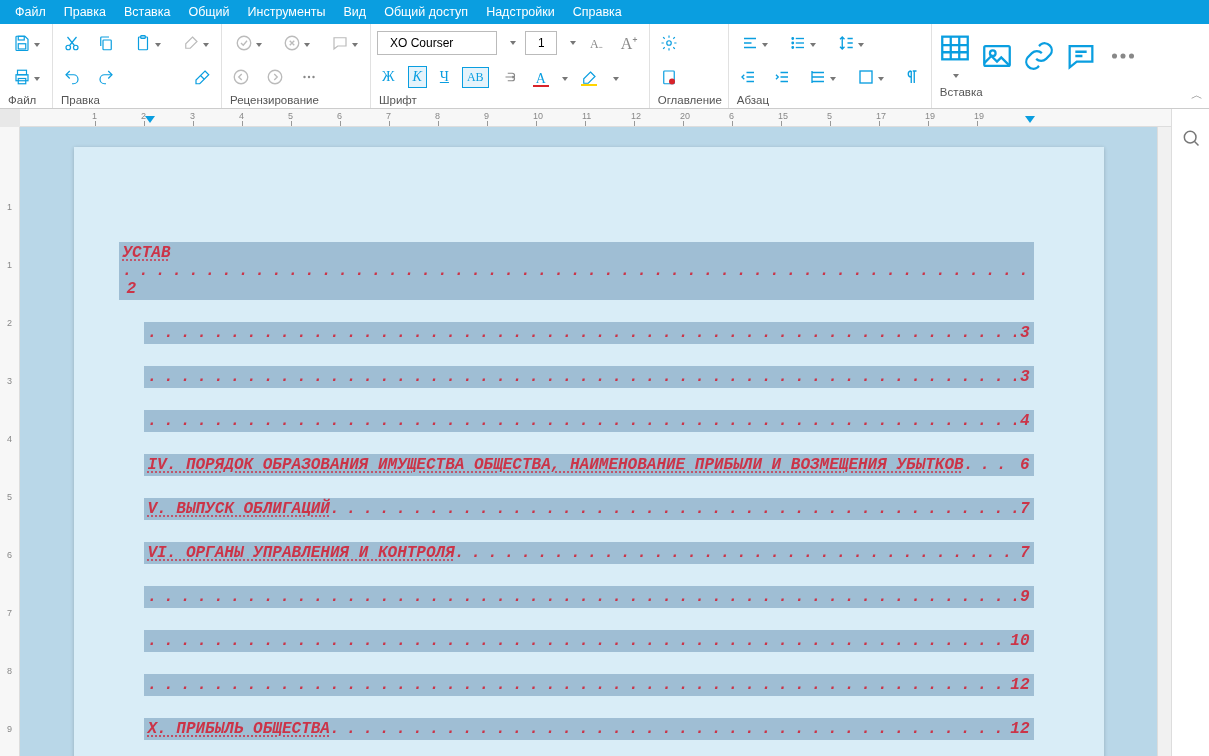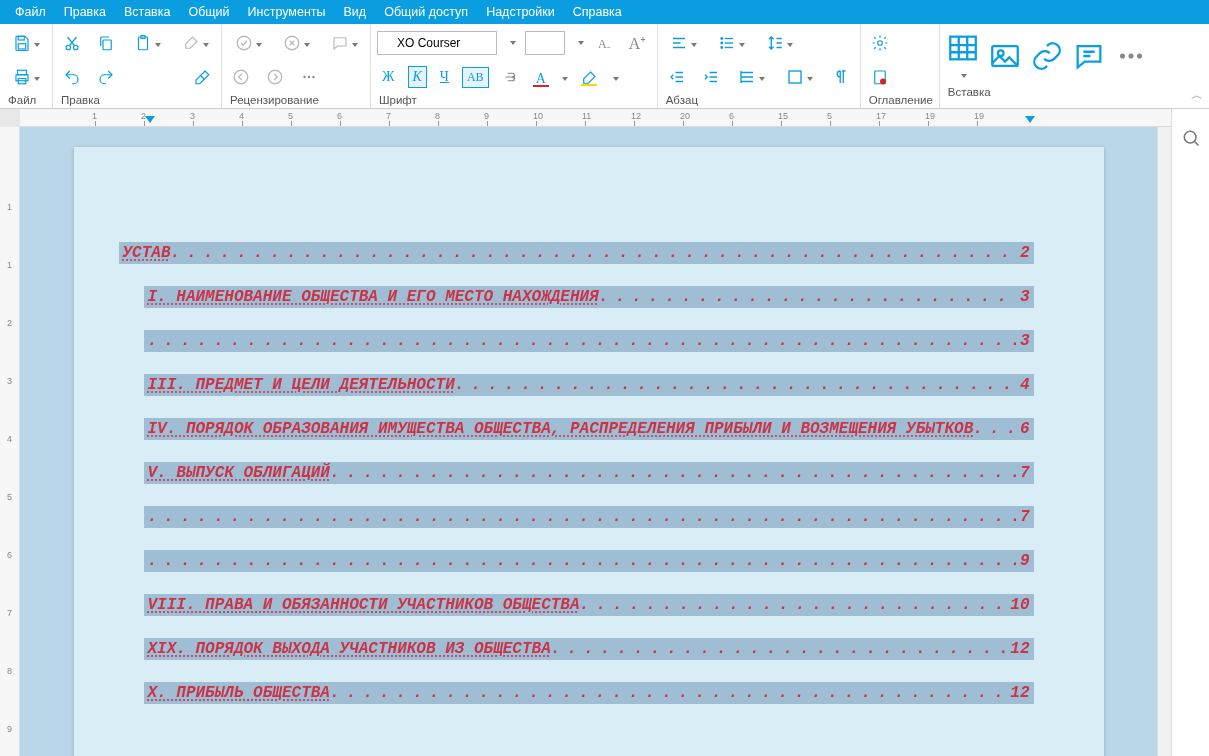--- a/index.html
+++ b/index.html
@@ -7,21 +7,21 @@
 .menubar { background: #0a9ee0; height: 24px; display: flex; align-items: center; padding: 0 6px; color: #fff; font-size: 12.5px; }
 .menubar .mi { padding: 0 9px; cursor: pointer; }
 .ribbon { background: #fff; border-bottom: 1px solid #ccc; display: flex; position: relative; }
 .rg { border-right: 1px solid #e1e1e1; padding: 4px 6px 2px 6px; display: flex; flex-direction: column; }
 .rg .label { text-align: left; color: #555; font-size: 11.5px; margin-top: 2px; padding-left: 2px; }
 .rg .rows { display: flex; flex-direction: column; gap: 4px; }
 .rg .row { display: flex; align-items: center; gap: 8px; height: 30px; }
 .btn { display: inline-flex; align-items: center; justify-content: center; width: 26px; height: 26px; cursor: pointer; color: #0a9ee0; }
 .btn.dd { width: 40px; }
 .btn svg { width: 18px; height: 18px; }
-.sel { height: 24px; font-size: 12px; border: 1px solid #bbb; padding: 0 19px; background: #fff; }
+.sel { height: 24px; font-size: 12px; border: 1px solid #bbb; padding: 0 12px; background: #fff; }
 .fontname { width: 120px; }
 .fontsize { width: 32px; text-align: center; }
 .tiny-dd { width: 12px; height: 24px; display: inline-flex; align-items: center; justify-content: center; }
 .chev::after { content: ""; display: inline-block; border-left: 3px solid transparent; border-right: 3px solid transparent; border-top: 4px solid #777; margin-left: 3px; }
 .tbtn { border: 1px solid transparent; padding: 2px 4px; font-size: 14px; font-family: Georgia, serif; cursor: pointer; color: #0a9ee0; }
 .tbtn.active { border: 1px solid #0a9ee0; background: #e5f3fb; }
 .undercolor { height: 2px; width: 16px; margin-top: -3px; }
 .stack { display: inline-flex; flex-direction: column; align-items: center; }
 .bigbtn { width: 34px; height: 56px; display: flex; flex-direction: column; align-items: center; justify-content: center; gap: 2px; color: #0a9ee0; }
 .collapse { position: absolute; right: 6px; bottom: 4px; color: #777; cursor: pointer; }
@@ -37,21 +37,21 @@
 .vruler { width: 20px; background: #f7f7f7; border-right: 1px solid #ddd; position: relative; font-size: 9px; color: #888; }
 .vruler .vt { position: absolute; left: 0; width: 100%; text-align: center; }
 .canvas { flex: 1; background: #b9d7e8; overflow: auto; position: relative; }
 .page { background: #fff; width: 1030px; margin: 20px auto 0 auto; min-height: 900px; box-shadow: 0 1px 4px rgba(0,0,0,0.2); padding: 95px 70px 40px 70px; }
 .sel-bg { background: #d9edf7; }
 .toc-line { background: #9fbed4; font-family: "Courier New", monospace; font-style: italic; font-weight: bold; color: #cb3448; font-size: 16px; padding: 2px 4px; margin-bottom: 22px; display: flex; white-space: nowrap; overflow: hidden; }
 .toc-line.wrap { flex-wrap: wrap; row-gap: 22px; }
 .toc-line .title { text-decoration: underline dotted; text-decoration-color: #cb3448; text-underline-offset: 3px; }
 .toc-line .dots { flex: 1; overflow: hidden; letter-spacing: 7px; }
 .toc-line .pg { padding-left: 4px; }
-.toc-first { margin-left: -25px; }
+.toc-first { margin-left: -25px; flex-direction: column; }
 .scrolltrack { width: 14px; background: #f1f1f1; border-left: 1px solid #ddd; }
 .sidebar { width: 38px; background: #fff; border-left: 1px solid #ddd; display: flex; flex-direction: column; align-items: center; padding-top: 16px; }
 .sidebar svg { width: 20px; height: 20px; color: #777; }
 </style>
 </head>
 <body>
 
 <div class="menubar">
     <span class="mi">Файл</span>
     <span class="mi">Правка</span>
@@ -231,20 +231,42 @@
           </span>
           <span class="chev"></span>
       </div>
     </div>
     <div class="label">Шрифт</div>
   </div>
 
   <div class="rg">
     <div class="rows">
       <div class="row">
+          <span class="btn">
+            <svg viewBox="0 0 24 24" fill="none" stroke="currentColor" stroke-width="1.6">
+              <circle cx="12" cy="12" r="3"></circle>
+              <path d="M12 2v3M12 19v3M4.2 4.2l2.1 2.1M17.7 17.7l2.1 2.1M2 12h3M19 12h3M4.2 19.8l2.1-2.1M17.7 6.3l2.1-2.1"></path>
+            </svg>
+          </span>
+        </div>
+      <div class="row">
+          <span class="btn">
+            <svg viewBox="0 0 24 24" fill="none" stroke="currentColor" stroke-width="1.6">
+              <rect x="5" y="4" width="14" height="17" rx="1"></rect>
+              <circle cx="16" cy="18" r="4" fill="#d8232a" stroke="none"></circle>
+            </svg>
+          </span>
+        </div>
+    </div>
+    <div class="label">Оглавление</div>
+  </div>
+
+  <div class="rg">
+    <div class="rows">
+      <div class="row">
         <span class="btn dd">
             <svg viewBox="0 0 24 24" stroke="currentColor" stroke-width="1.8">
               <path d="M4 6h16M4 12h10M4 18h16"></path>
             </svg>
             <span class="chev"></span>
           </span>
         <span class="btn dd">
             <svg viewBox="0 0 24 24" stroke="currentColor" stroke-width="1.8">
               <circle cx="5" cy="6" r="1" fill="currentColor"></circle>
               <path d="M9 6h11"></path>
@@ -286,42 +308,20 @@
             <span class="chev"></span>
           </span>
         <span class="btn">
             <svg viewBox="0 0 24 24" stroke="currentColor" stroke-width="1.8" fill="none">
               <path d="M13 4h5M15 4v16M11 4v16M11 4a4 4 0 0 0 0 8"></path>
             </svg>
           </span>
       </div>
     </div>
     <div class="label">Абзац</div>
-  </div>
-
-  <div class="rg">
-    <div class="rows">
-      <div class="row">
-          <span class="btn">
-            <svg viewBox="0 0 24 24" fill="none" stroke="currentColor" stroke-width="1.6">
-              <circle cx="12" cy="12" r="3"></circle>
-              <path d="M12 2v3M12 19v3M4.2 4.2l2.1 2.1M17.7 17.7l2.1 2.1M2 12h3M19 12h3M4.2 19.8l2.1-2.1M17.7 6.3l2.1-2.1"></path>
-            </svg>
-          </span>
-        </div>
-      <div class="row">
-          <span class="btn">
-            <svg viewBox="0 0 24 24" fill="none" stroke="currentColor" stroke-width="1.6">
-              <rect x="5" y="4" width="14" height="17" rx="1"></rect>
-              <circle cx="16" cy="18" r="4" fill="#d8232a" stroke="none"></circle>
-            </svg>
-          </span>
-        </div>
-    </div>
-    <div class="label">Оглавление</div>
   </div>
 
   <div class="rg" style="border-right:none">
     <div class="rows">
       <div class="row" style="height:56px">
         <span class="bigbtn">
             <svg viewBox="0 0 24 24" fill="none" stroke="currentColor" stroke-width="1.6">
               <rect x="3" y="4" width="18" height="16"></rect>
               <path d="M3 10h18M3 15h18M9 4v16M15 4v16"></path>
             </svg>
@@ -457,58 +457,55 @@
         </div>
       <div class="canvas">
         <div class="page sel-bg">
           <div id="toc">
               <div class="toc-line toc-first">
                 <span class="title">УСТАВ</span>
                 <span class="dots">......................................................................................................................................................</span>
                 <span class="pg">2</span>
               </div>
               <div class="toc-line">
-                <span class="title">I. НАИМЕНОВАНИЕ ОБЩЕСТВА И ЕГО МЕСТО НАХОЖДЕНИЯ</span>
                 <span class="dots">......................................................................................................................................................</span>
                 <span class="pg">3</span>
               </div>
               <div class="toc-line">
                 <span class="dots">......................................................................................................................................................</span>
                 <span class="pg">3</span>
               </div>
               <div class="toc-line">
-                <span class="title">III. ПРЕДМЕТ И ЦЕЛИ ДЕЯТЕЛЬНОСТИ</span>
                 <span class="dots">......................................................................................................................................................</span>
                 <span class="pg">4</span>
               </div>
               <div class="toc-line wrap">
-                <span class="title">IV. ПОРЯДОК ОБРАЗОВАНИЯ ИМУЩЕСТВА ОБЩЕСТВА, РАСПРЕДЕЛЕНИЯ ПРИБЫЛИ И ВОЗМЕЩЕНИЯ УБЫТКОВ</span>
+                <span class="title">IV. ПОРЯДОК ОБРАЗОВАНИЯ ИМУЩЕСТВА ОБЩЕСТВА, НАИМЕНОВАНИЕ ПРИБЫЛИ И ВОЗМЕЩЕНИЯ УБЫТКОВ</span>
                 <span class="dots">......................................................................................................................................................</span>
                 <span class="pg">6</span>
               </div>
               <div class="toc-line">
                 <span class="title">V. ВЫПУСК ОБЛИГАЦИЙ</span>
                 <span class="dots">......................................................................................................................................................</span>
                 <span class="pg">7</span>
               </div>
               <div class="toc-line">
+                <span class="title">VI. ОРГАНЫ УПРАВЛЕНИЯ И КОНТРОЛЯ</span>
                 <span class="dots">......................................................................................................................................................</span>
                 <span class="pg">7</span>
               </div>
               <div class="toc-line">
                 <span class="dots">......................................................................................................................................................</span>
                 <span class="pg">9</span>
               </div>
               <div class="toc-line">
-                <span class="title">VIII. ПРАВА И ОБЯЗАННОСТИ УЧАСТНИКОВ ОБЩЕСТВА</span>
                 <span class="dots">......................................................................................................................................................</span>
                 <span class="pg">10</span>
               </div>
               <div class="toc-line">
-                <span class="title">XIX. ПОРЯДОК ВЫХОДА УЧАСТНИКОВ ИЗ ОБЩЕСТВА</span>
                 <span class="dots">......................................................................................................................................................</span>
                 <span class="pg">12</span>
               </div>
               <div class="toc-line">
                 <span class="title">X. ПРИБЫЛЬ ОБЩЕСТВА</span>
                 <span class="dots">......................................................................................................................................................</span>
                 <span class="pg">12</span>
               </div>
             </div>
         </div>

